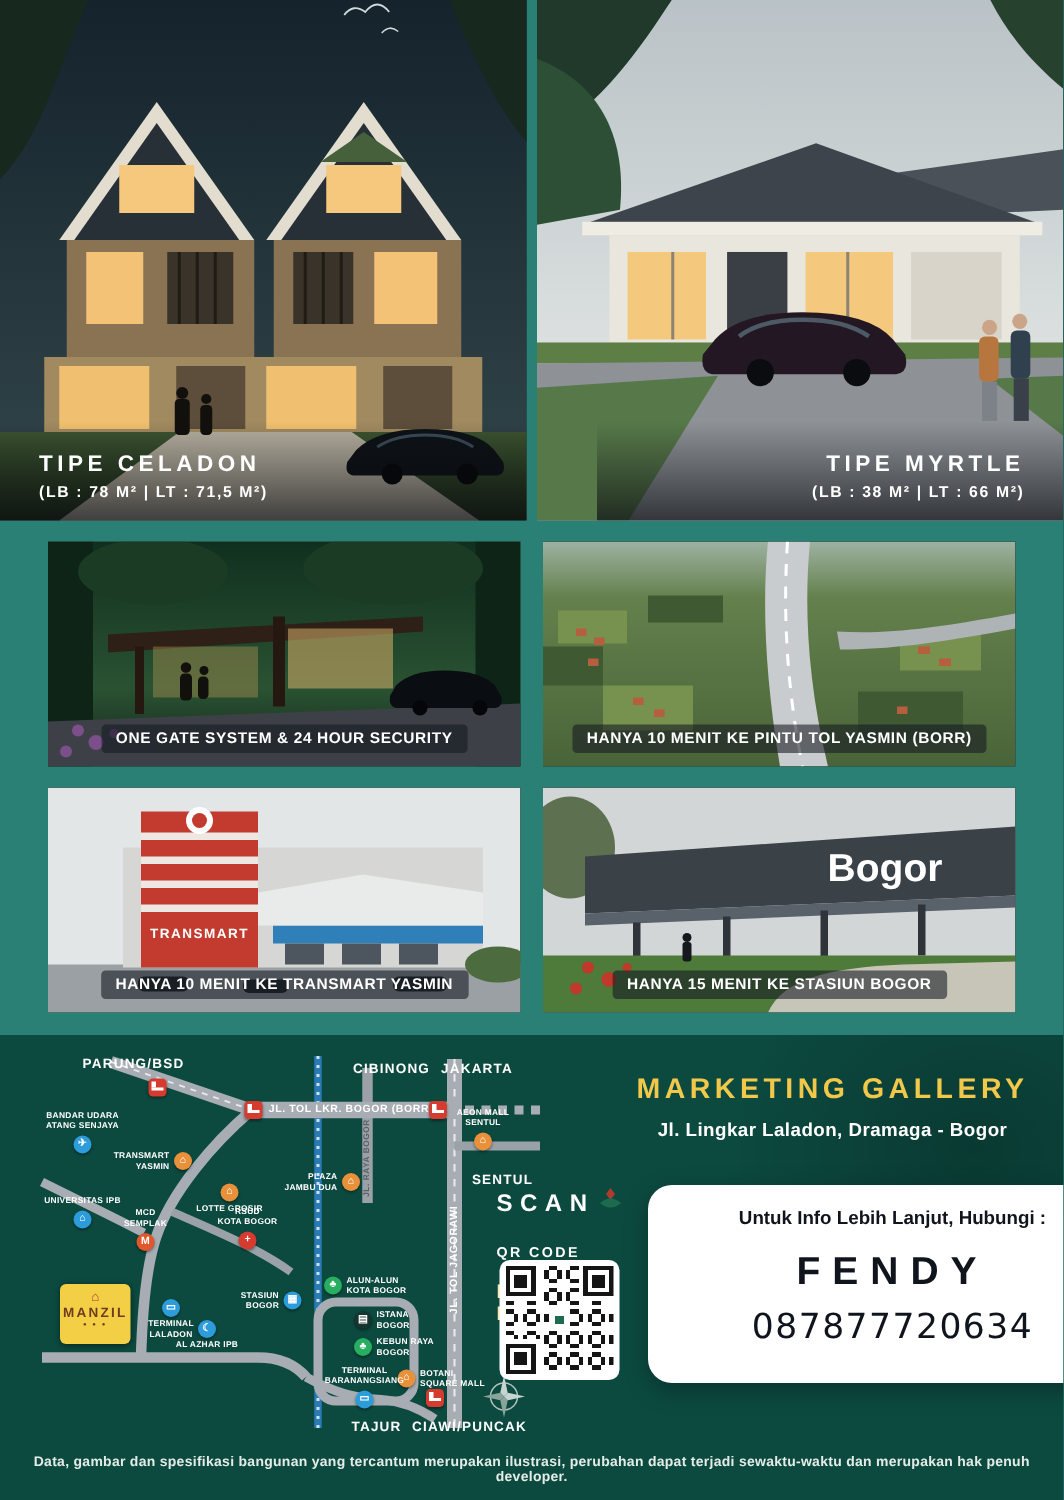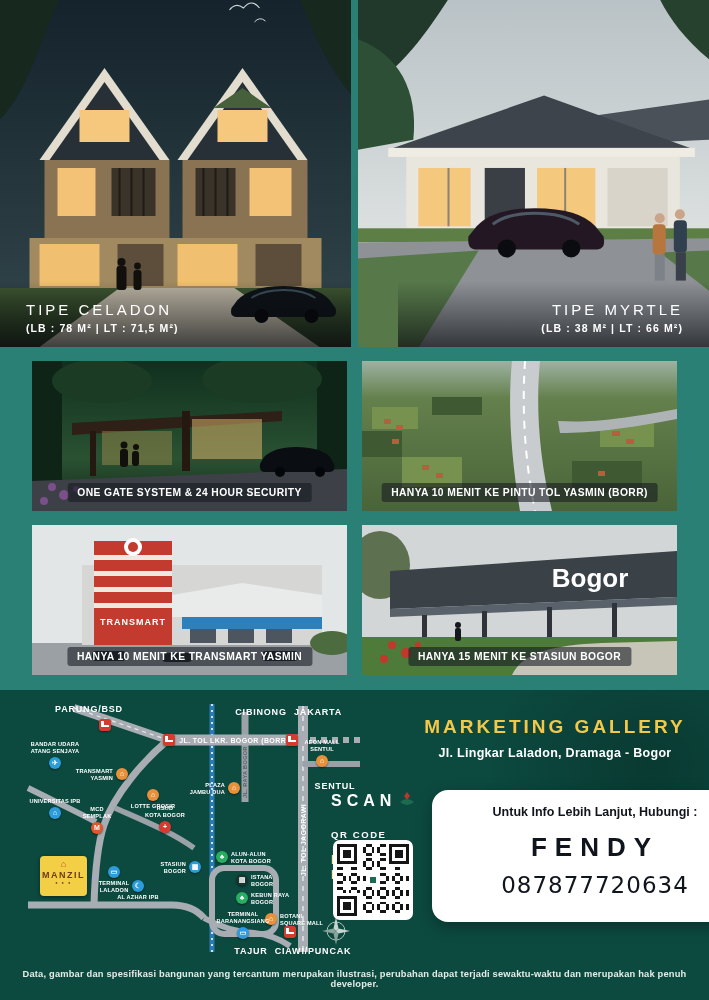--- a/index.html
+++ b/index.html
@@ -3,21 +3,21 @@
 <meta charset="utf-8">
 <style>
   html,body{margin:0;padding:0;background:#1b5a52;}
   .page{position:relative;width:709px;height:1000px;overflow:hidden;background:#2b8076;font-family:"Liberation Sans",sans-serif;}
 
   
   .hero-row{position:absolute;top:0;left:0;width:709px;height:347px;display:flex;gap:7px;}
   .hero{position:relative;flex:1;overflow:hidden;background:#20303a;}
   .hero svg{position:absolute;inset:0;width:100%;height:100%;}
   .hero-caption{position:absolute;left:0;right:0;bottom:0;padding:20px 26px 13px;background:linear-gradient(180deg,transparent,rgba(8,10,14,.68));color:#fff;}
-  .hero-caption .t{font-size:15px;font-weight:400;letter-spacing:3px;}
+  .hero-caption .t{font-size:15px;font-weight:700;letter-spacing:3px;}
   .hero-caption .s{font-size:10.5px;letter-spacing:1.1px;margin-top:4px;font-weight:600;}
   .hero-caption.right{text-align:right;margin-left:40px;}
 
   
   .features{position:absolute;top:361px;left:32px;width:645px;display:grid;grid-template-columns:1fr 1fr;gap:14px 15px;}
   .tile{position:relative;height:150px;overflow:hidden;background:#2c3a30;}
   .tile svg{position:absolute;inset:0;width:100%;height:100%;}
   .tile-caption{position:absolute;left:50%;bottom:9px;transform:translateX(-50%);white-space:nowrap;background:rgba(20,24,33,.58);color:#fff;font-size:10.3px;padding:4px 10px;border-radius:3px;letter-spacing:.4px;font-weight:600;}
   .tile-caption b{font-weight:800;}
 

